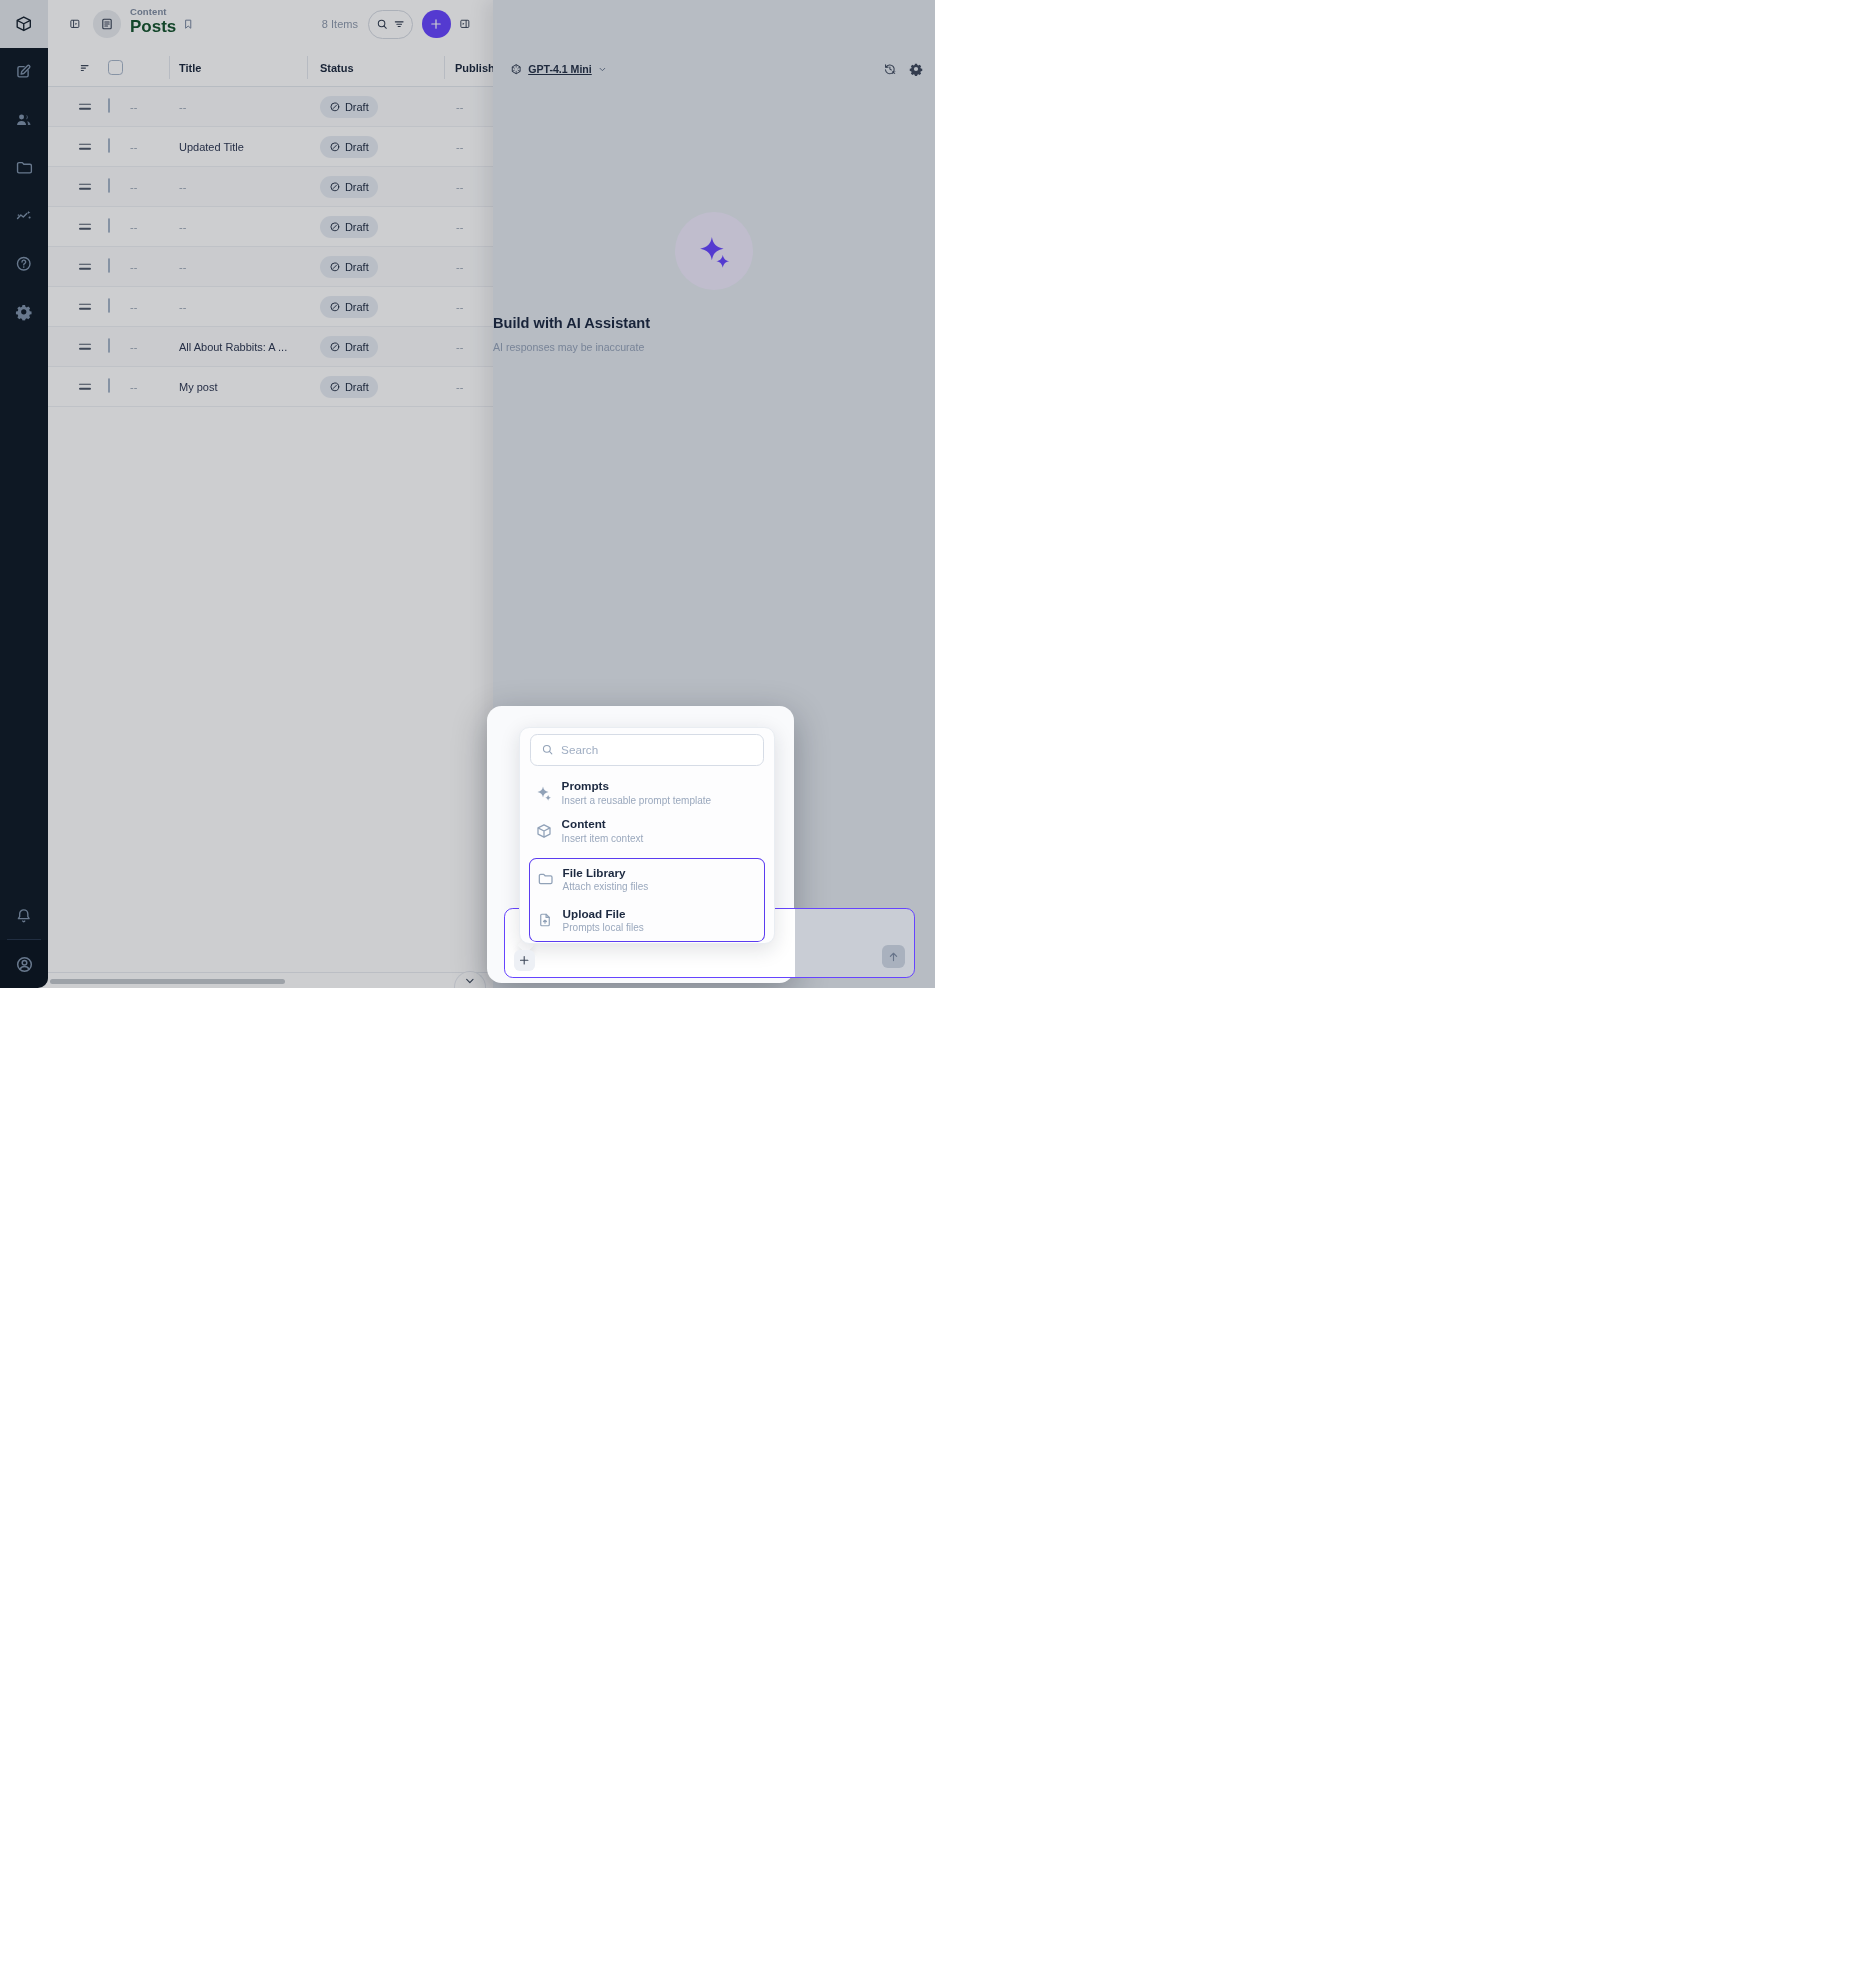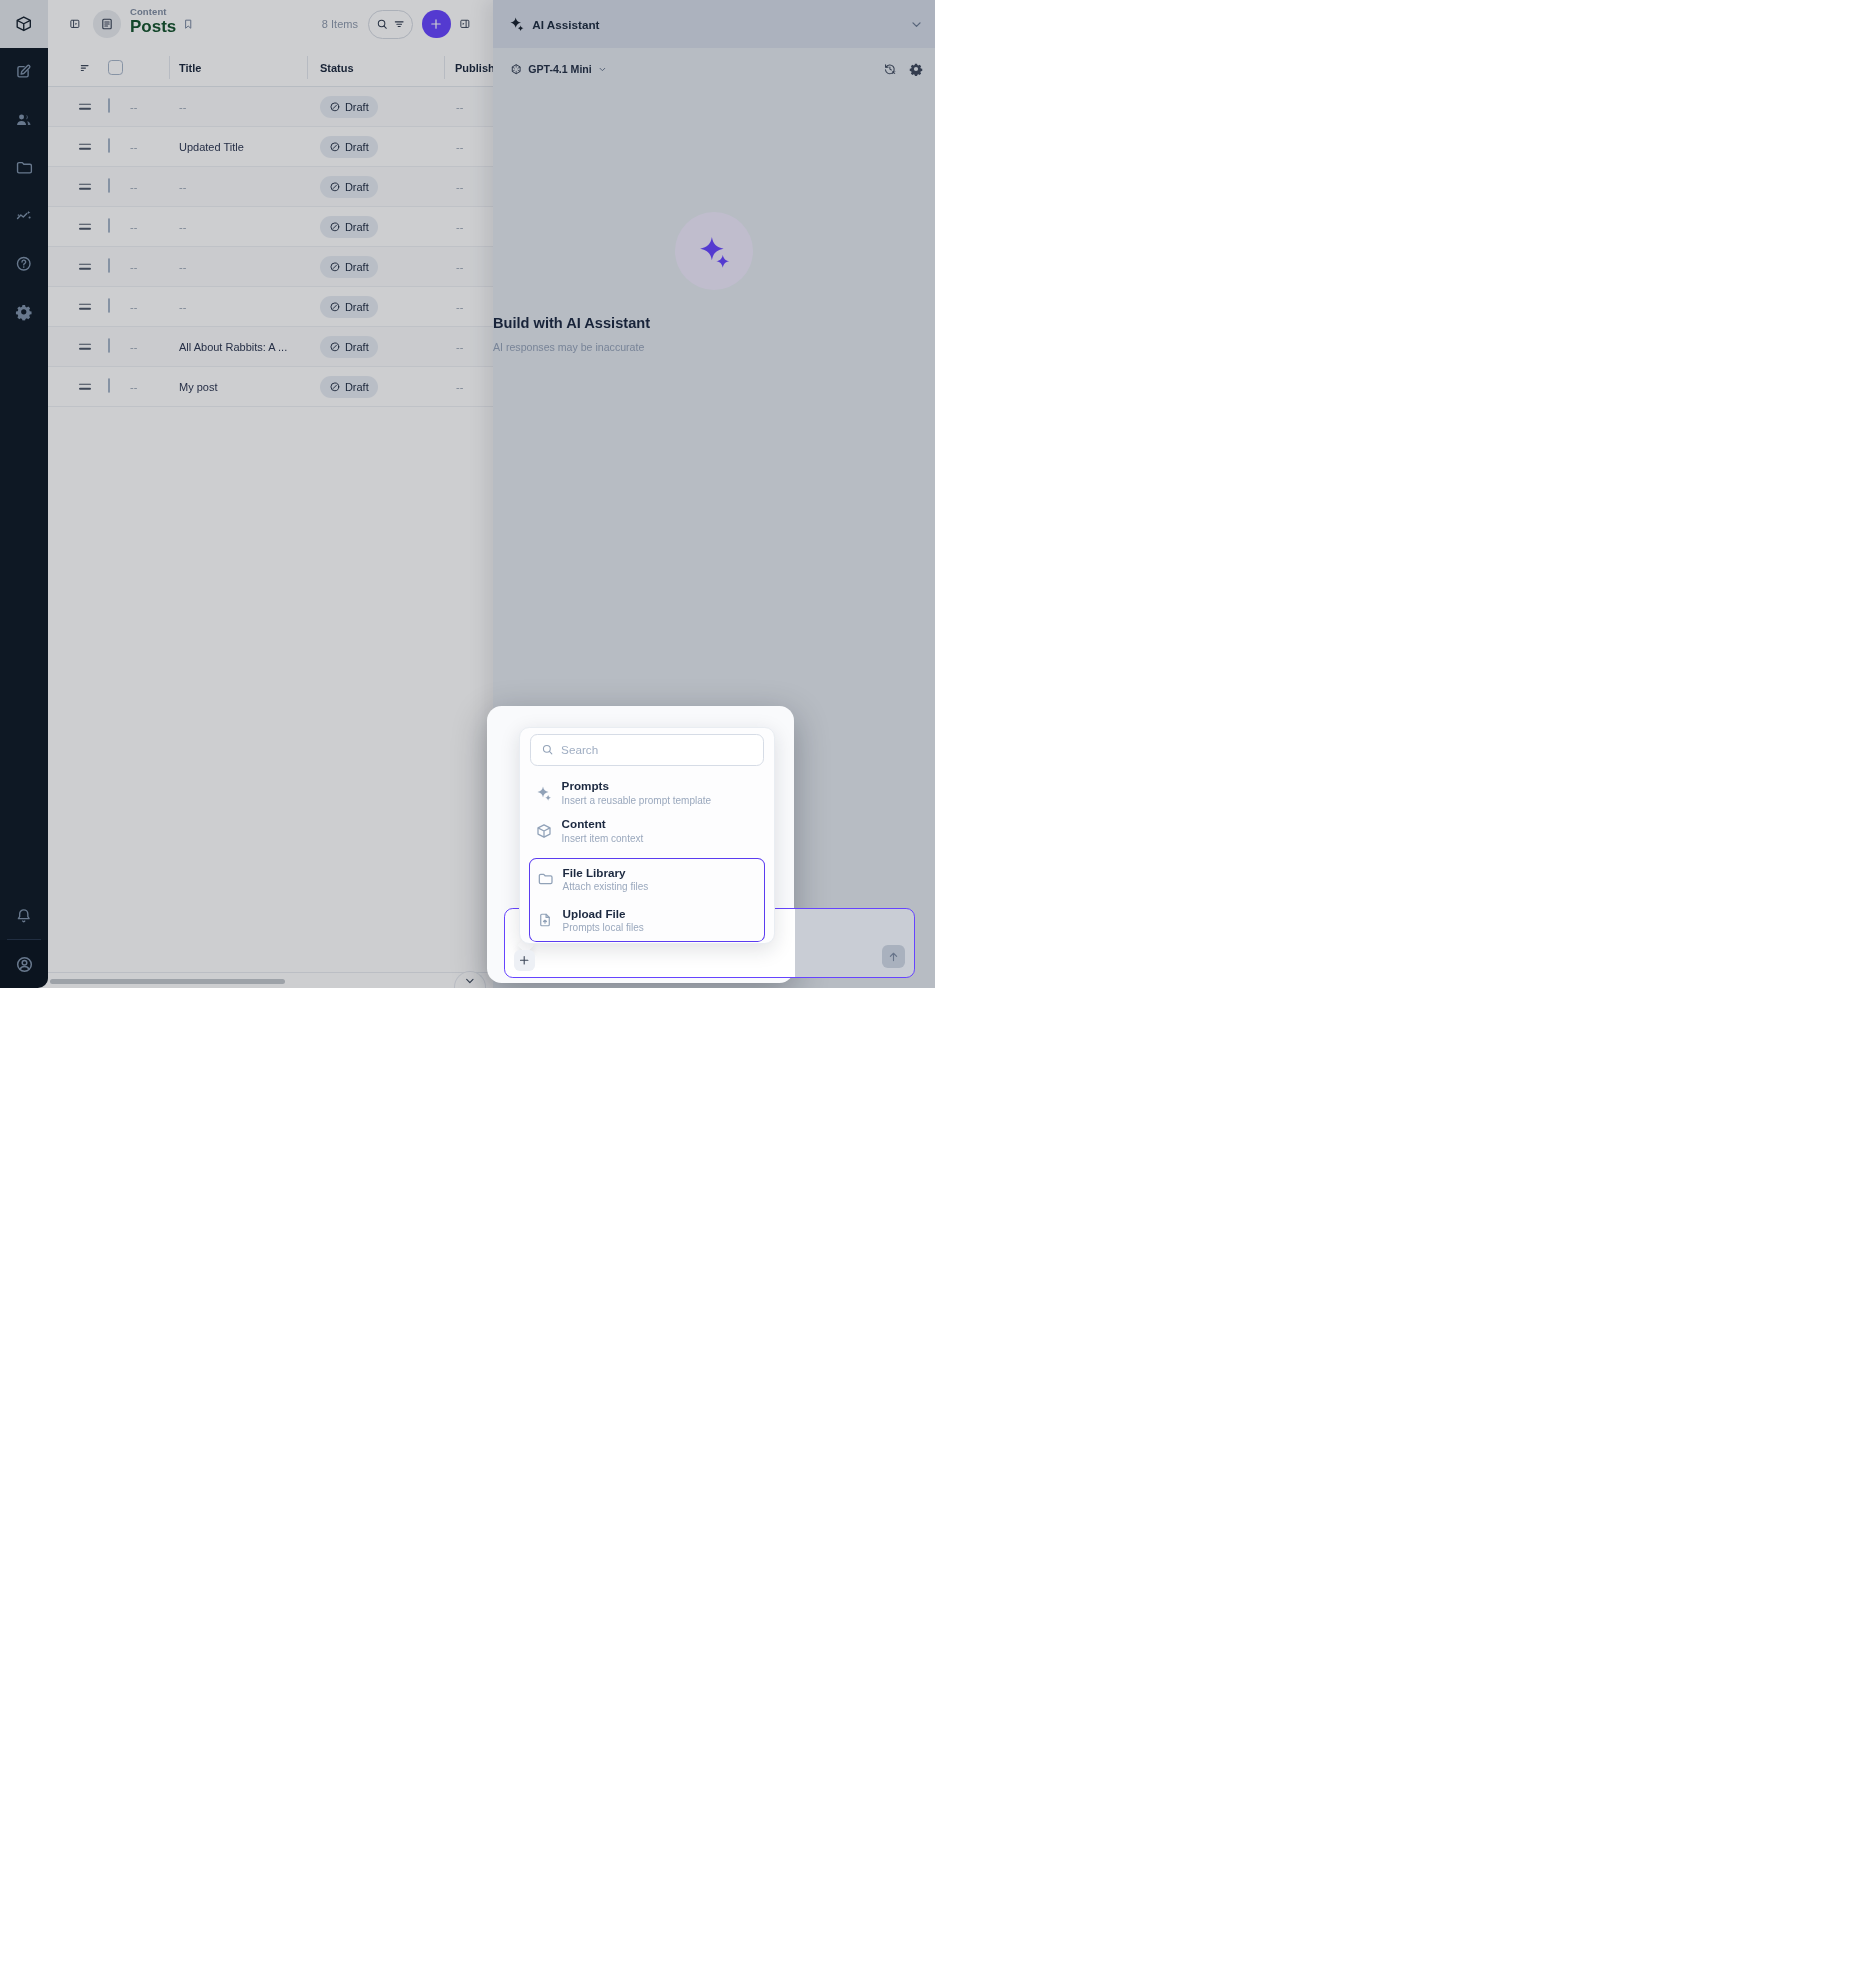--- a/index.html
+++ b/index.html
@@ -73,21 +73,21 @@
   
   #panel { position:absolute; left:493px; top:0; width:442px; height:988px; background:#e3e8ef;
     box-shadow:-7.3px 0 17.5px rgba(15,20,35,.10); }
   .p-header { position:absolute; left:0; top:0; width:100%; height:48px; background:#d6dce8;
     display:flex; align-items:center; }
   .p-header .spark { margin-left:16px; color:#16202e; }
   .p-title { margin-left:8px; font-size:11.7px; font-weight:700; color:#1b2a3f; }
   .p-collapse { position:absolute; right:12.4px; top:17.5px; color:#6a7a93; cursor:pointer; }
   .p-toolbar { position:absolute; left:0; top:48px; width:100%; height:42px; display:flex; align-items:center; }
   .model-sel { display:flex; align-items:center; gap:5.8px; margin-left:17px; cursor:pointer; color:#232f45; }
-  .model-name { font-size:10.6px; font-weight:600; }
+  .model-name { font-size:10.6px; font-weight:600;text-decoration:underline; }
   .model-chev { color:#5c6b84; }
   .p-tool-icons { position:absolute; right:12.4px; top:0; height:42px; display:flex; align-items:center;
     gap:11.7px; color:#3d485c; }
   .p-tool-icons span { cursor:pointer; }
   .empty { position:absolute; left:0; top:212px; width:100%; text-align:left; }
   .glow-circle { width:78px; height:78px; border-radius:50%; background:#efeafc; margin:0 auto;
     display:flex; align-items:center; justify-content:center; color:#6644ff; }
   .empty-title { margin-top:25px; font-size:14.6px; font-weight:700; color:#1a2740; }
   .empty-note { margin-top:10.2px; font-size:10.6px; color:#94a2b8; }
 
@@ -558,33 +558,20 @@
     <div class="scroll-tab">
       <span style="margin-bottom:1.5px">
         <svg width="11.7" height="11.7" viewBox="0 0 16 16">
             <use href="#i-chevron-down"></use>
           </svg>
       </span>
     </div>
   </section>
 
   <aside id="panel">
-    <div class="p-header">
-      <span class="spark">
-        <svg width="15.3" height="15.3" viewBox="0 0 21 21">
-            <use href="#i-sparkle"></use>
-          </svg>
-      </span>
-      <span class="p-title">AI Assistant</span>
-      <span class="p-collapse">
-        <svg width="13" height="13" viewBox="0 0 18 18">
-            <use href="#i-chevron-down"></use>
-          </svg>
-      </span>
-    </div>
     <div class="p-toolbar">
       <span class="model-sel">
         <span>
             <svg width="12.4" height="12.4" viewBox="0 0 17 17">
               <use href="#i-openai"></use>
             </svg>
           </span>
         <span class="model-name">GPT-4.1 Mini</span>
         <span class="model-chev">
           <svg width="8.8" height="8.8" viewBox="0 0 12 12">

